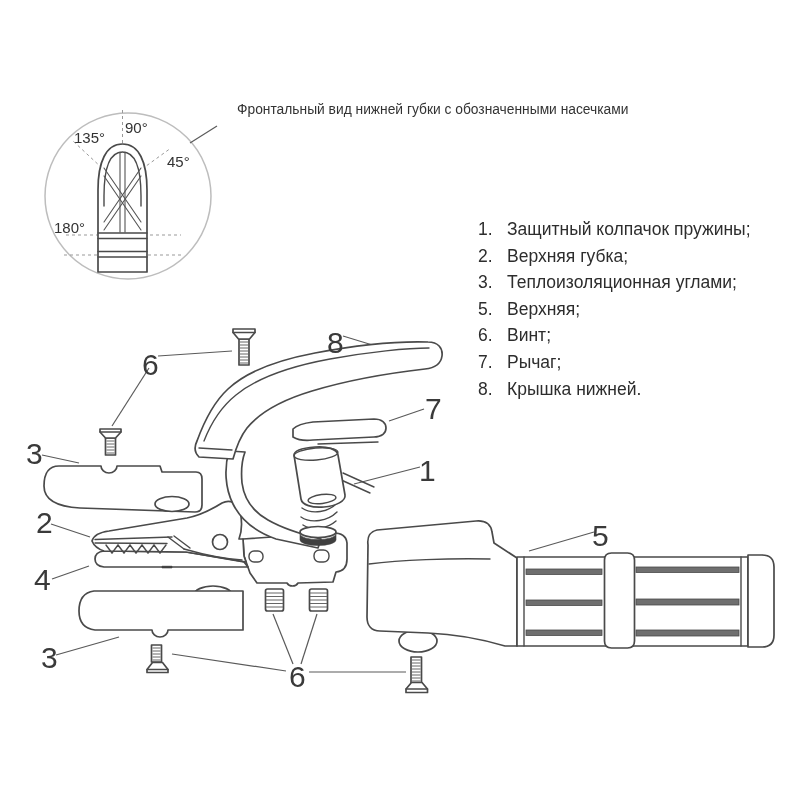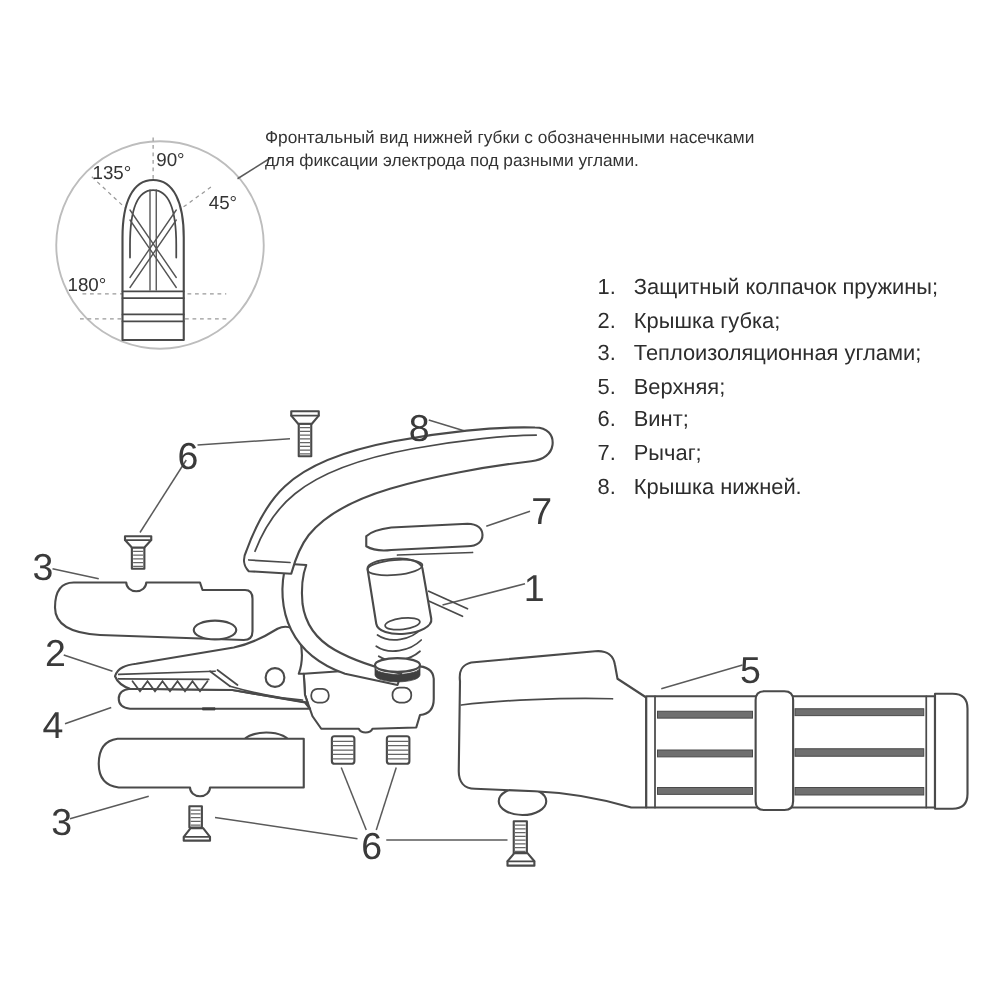--- a/index.html
+++ b/index.html
@@ -1,19 +1,19 @@
 <!DOCTYPE html>
 <html><head>
 <meta charset="utf-8">
 <style>
   html,body{margin:0;padding:0;background:#fff;}
   .page{position:relative;width:800px;height:800px;background:#fff;overflow:hidden;
         font-family:"Liberation Sans",sans-serif;}
   .diagram-svg{position:absolute;left:0;top:0;}
-  .caption{position:absolute;left:212px;top:101px;width:430px;
+  .caption{position:absolute;left:237px;top:101px;width:430px;
            font-size:13.8px;line-height:18.5px;color:#333;}
   .legend{position:absolute;left:462px;top:200px;width:330px;list-style:none;
           margin:16px;padding:0;font-size:17.5px;line-height:26.6px;color:#2d2d2d;}
   .legend li{white-space:nowrap;}
   .legend .num{display:inline-block;width:29px;}
   
   .part{fill:#fff;stroke:#4a4a4a;stroke-width:1.7;stroke-linejoin:round;stroke-linecap:round;}
   .line{fill:none;stroke:#4a4a4a;stroke-width:1.4;stroke-linecap:round;}
   .thin{fill:none;stroke:#555;stroke-width:1.1;stroke-linecap:round;}
   .leader{fill:none;stroke:#5a5a5a;stroke-width:1.2;}
@@ -188,26 +188,25 @@
       <text class="callout" x="327" y="353">8</text>
       <text class="callout" x="425" y="419">7</text>
       <text class="callout" x="419" y="481">1</text>
       <text class="callout" x="592" y="546">5</text>
       <text class="callout" x="289" y="687">6</text>
     </g>
   </svg>
 
   <div class="caption">
     <div>Фронтальный вид нижней губки с обозначенными насечками</div>
-    <div>для фиксации электрода под разными углами.</div>
   </div>
 
   <ul class="legend">
     <li><span class="num">1.</span><span>Защитный колпачок пружины;</span></li>
-    <li><span class="num">2.</span><span>Крышка губка;</span></li>
+    <li><span class="num">2.</span><span>Верхняя губка;</span></li>
     <li><span class="num">3.</span><span>Теплоизоляционная углами;</span></li>
     <li><span class="num">5.</span><span>Верхняя;</span></li>
     <li><span class="num">6.</span><span>Винт;</span></li>
     <li><span class="num">7.</span><span>Рычаг;</span></li>
     <li><span class="num">8.</span><span>Крышка нижней.</span></li>
   </ul>
 
 </div>
 
 </body></html>

